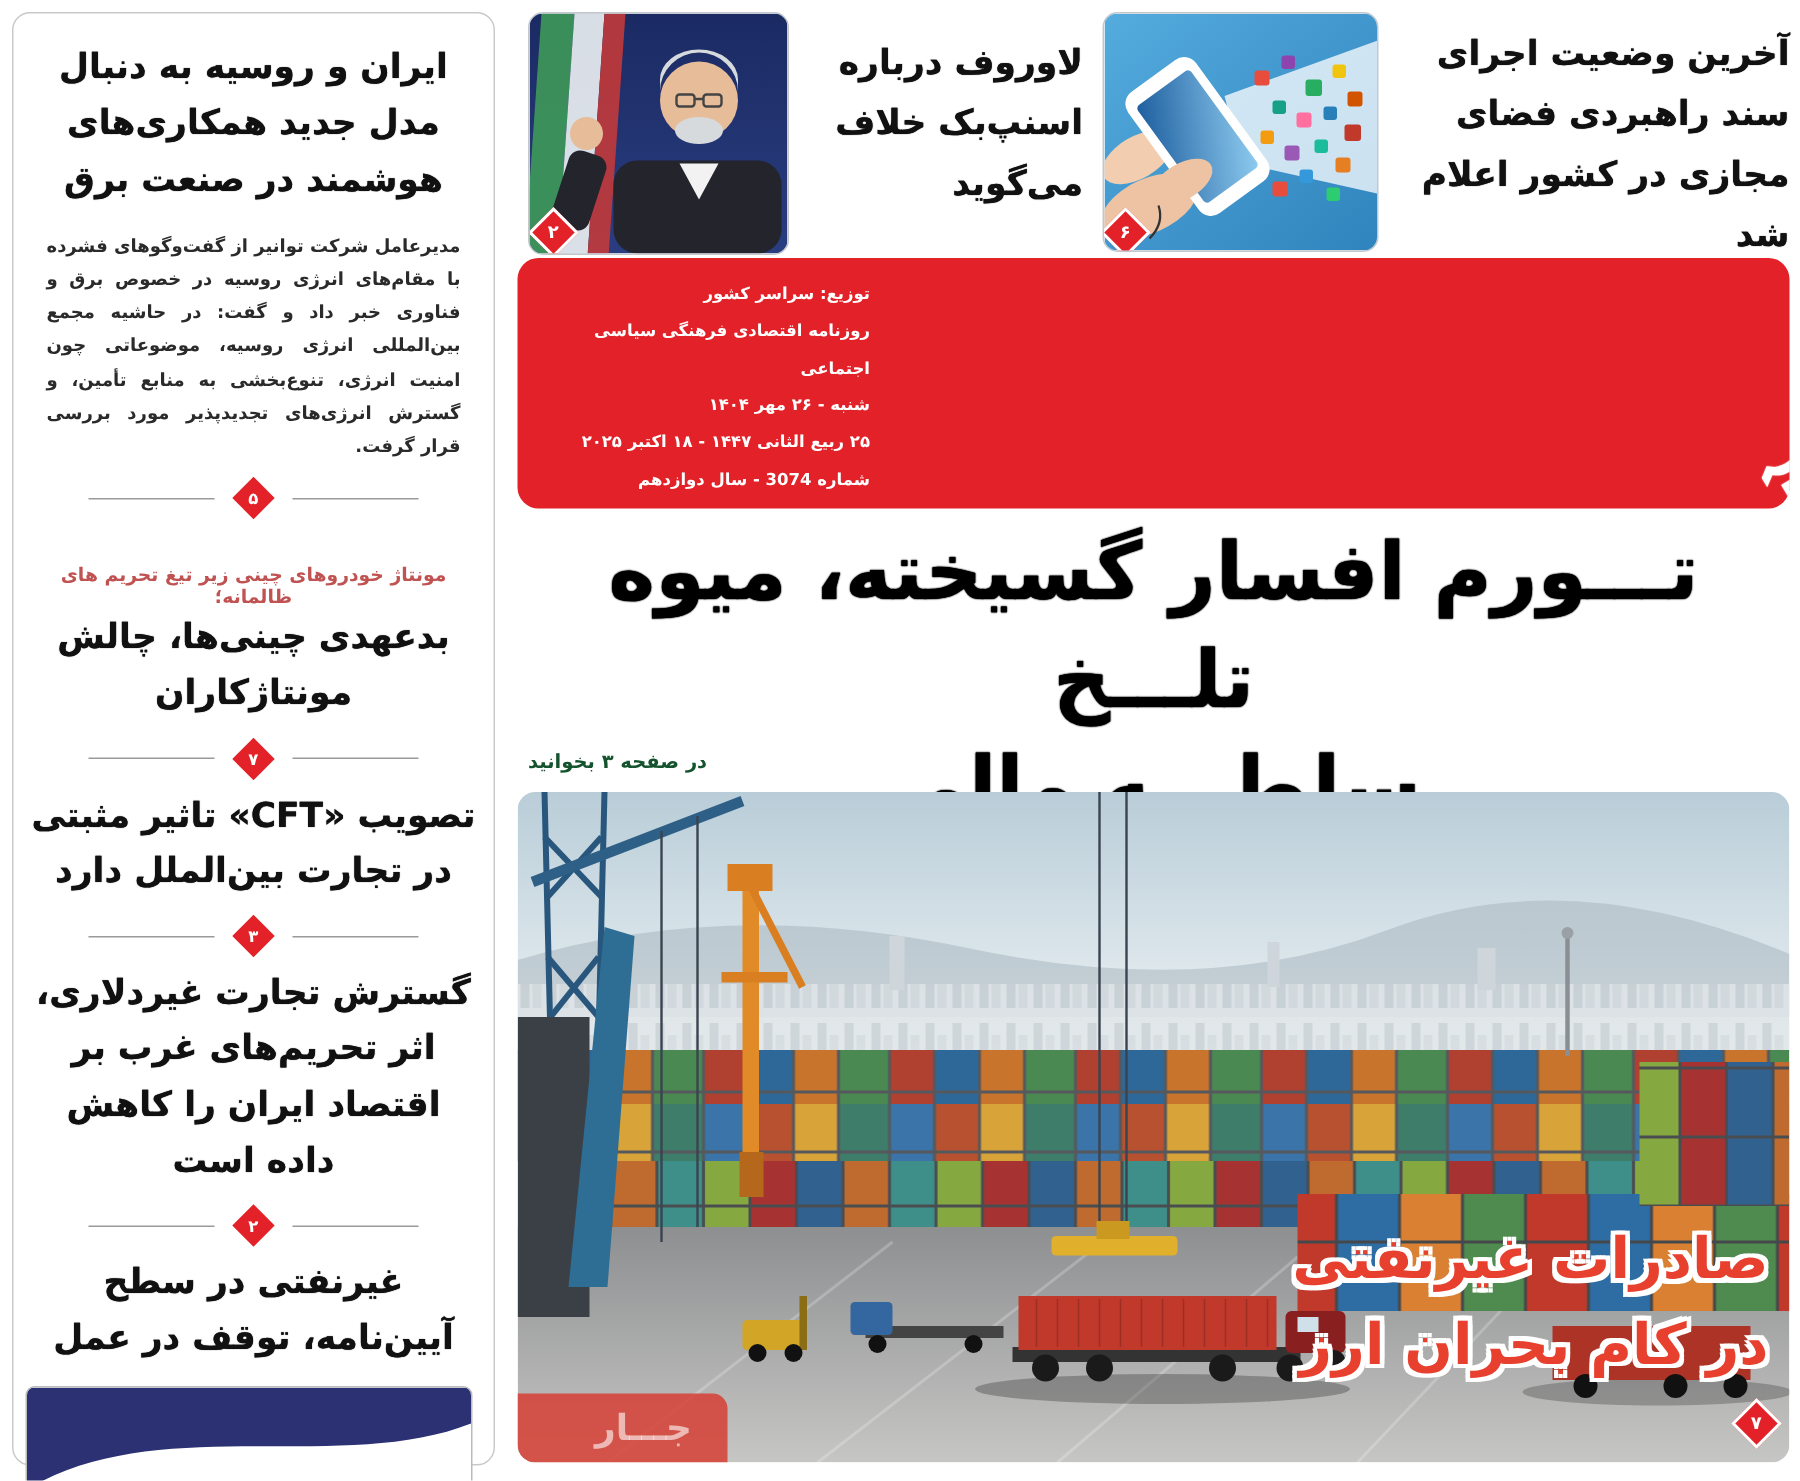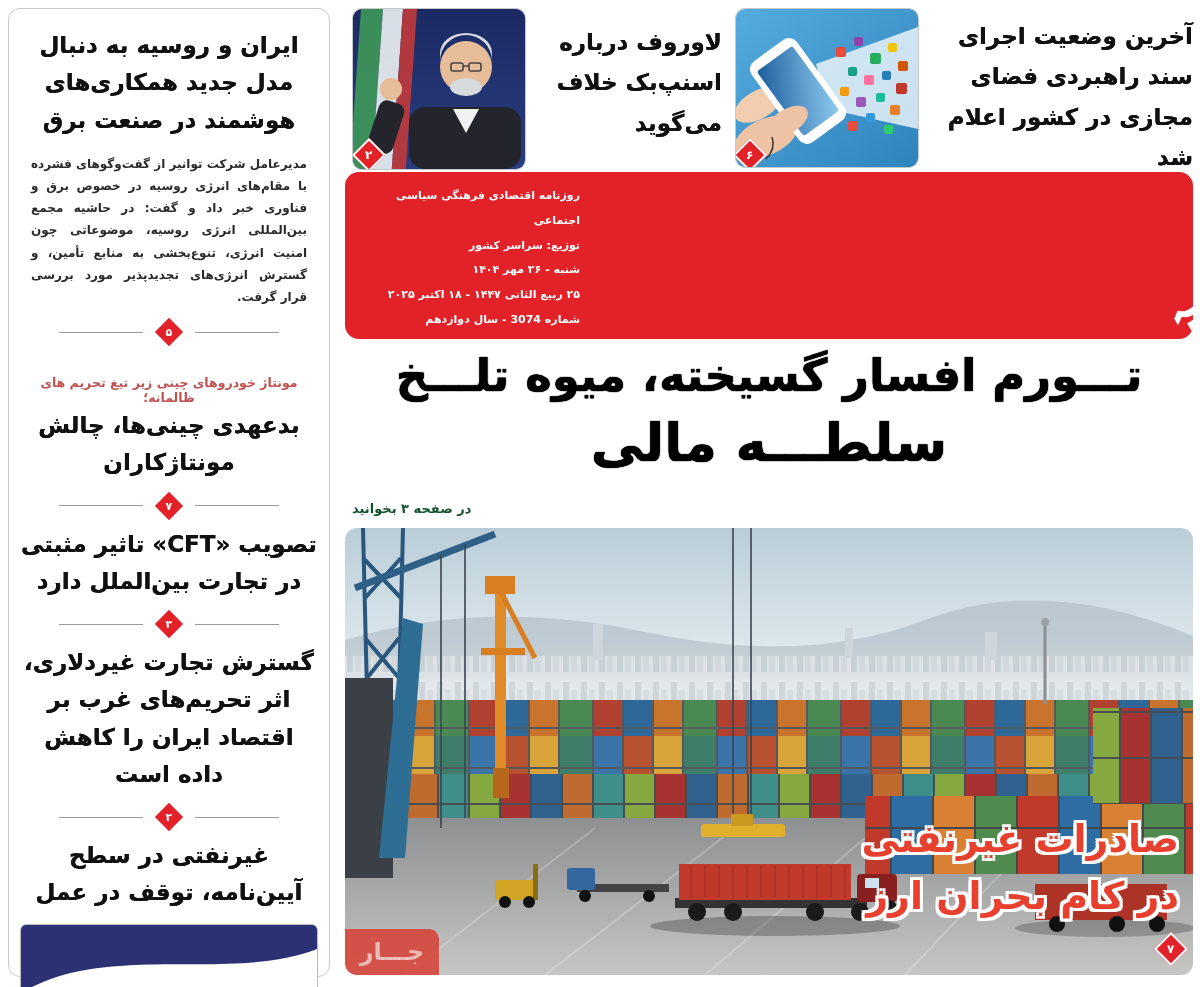--- a/index.html
+++ b/index.html
@@ -2,21 +2,21 @@
 <html lang="fa" dir="rtl"><head>
 <meta charset="utf-8">
 <style>
   html,body{margin:0;padding:0;width:1200px;height:987px;background:#fff;overflow:hidden;
     font-family:"DejaVu Sans",sans-serif;}
   .abs{position:absolute;}
   #page{position:relative;width:1200px;height:987px;background:#fff;direction:rtl;}
 
   
   .sidebar{left:8px;top:8px;width:322px;height:969px;border:1px solid #c9c9c9;border-radius:12px;
-    background:#fff;display:flex;flex-direction:column;align-items:center;box-sizing:border-box;padding:10px 8px 8px;}
+    background:#fff;display:flex;flex-direction:column;align-items:flex-end;box-sizing:border-box;padding:10px 8px 8px;}
   .sb-headline{font-weight:bold;color:#111;text-align:center;font-size:23px;line-height:1.62;
     text-shadow:0 0 .6px #000;margin:0 4px;}
   .sb-body{font-size:12px;font-weight:bold;color:#2a2a2a;text-align:justify;line-height:1.85;
     margin:14px 14px 0;direction:rtl;}
   .sb-kicker{font-size:12.5px;font-weight:bold;color:#c05252;text-align:center;margin:23px 6px 2px;}
   .divider{display:flex;align-items:center;justify-content:center;gap:16px;width:100%;margin:14px 0 10px;}
   .divider .line{height:1px;background:#9a9a9a;width:84px;}
   .diamond{width:20px;height:20px;background:#e32128;transform:rotate(45deg);
     display:flex;align-items:center;justify-content:center;flex:0 0 auto;}
   .diamond span{transform:rotate(-45deg);color:#fff;font-size:11px;font-weight:bold;line-height:1;}
@@ -38,31 +38,31 @@
   
   .masthead{left:345px;top:172px;width:848px;height:167px;background:#e32128;border-radius:14px;
     overflow:hidden;}
   .mh-info{position:absolute;left:20px;top:12px;width:215px;color:#fff;font-size:11px;
     line-height:2.25;text-align:right;font-weight:600;}
   .mh-title{position:absolute;right:-6px;top:128px;transform:rotate(-31deg);transform-origin:right top;
     color:#fff;font-size:84px;font-weight:bold;white-space:nowrap;text-shadow:0 0 1px #fff;}
 
   
   .lead{left:345px;top:346px;width:848px;text-align:center;color:#000;font-weight:bold;}
-  .lead .l1{font-size:45px;line-height:1.35;text-shadow:0 0 1px #000,0 0 1px #000;}
+  .lead .l1{font-size:53px;line-height:1.35;text-shadow:0 0 1px #000,0 0 1px #000;}
   .lead .l2{font-size:53px;line-height:1.35;text-shadow:0 0 1px #000,0 0 1px #000;}
   .read-more{left:352px;top:501px;color:#14532d;font-size:13px;font-weight:bold;}
 
   
   .big-photo{left:345px;top:528px;width:848px;height:447px;border-radius:12px;overflow:hidden;}
   .overlay-head{position:absolute;right:14px;bottom:50px;width:330px;text-align:right;
     font-weight:bold;font-size:38px;line-height:1.5;color:#e8402e;
     text-shadow:-3px -3px 0 #fff,3px -3px 0 #fff,-3px 3px 0 #fff,3px 3px 0 #fff,0 -3px 0 #fff,0 3px 0 #fff,-3px 0 0 #fff,3px 0 0 #fff;}
-  .watermark{position:absolute;left:0;bottom:0;width:94px;height:46px;background:rgba(214,62,52,.85);
-    border-radius:0 10px 0 10px;display:flex;align-items:center;justify-content:center;}
+  .watermark{position:absolute;left:0;bottom:0;width:112px;height:46px;background:rgba(214,62,52,.85);
+    border-radius:0 10px 0 10px;display:flex;align-items:center;justify-content:center;padding-left:28px;}
   .watermark span{color:rgba(255,255,255,.6);font-size:24px;font-weight:bold;letter-spacing:2px;}
 </style>
 </head>
 <body>
 
 <div id="page">
 
   <div class="abs sidebar">
 
     <div class="sb-headline" style="margin-top:8px;">ایران و روسیه به دنبال مدل جدید همکاری‌های هوشمند در صنعت برق</div>
@@ -195,22 +195,22 @@
     <div class="badge" style="inset-inline-end:2px;bottom:0px;">
       <span>۶</span>
       </div>
   </div>
 
   <div class="abs top-headline" style="left:925px;top:16px;width:268px;">آخرین وضعیت اجرای سند راهبردی فضای مجازی در کشور اعلام شد</div>
 
   <div class="abs masthead">
     <div class="mh-title">آفتاب اقتصادی</div>
     <div class="mh-info">
+      <div>توزیع: سراسر کشور</div>
       <div>روزنامه اقتصادی فرهنگی سیاسی اجتماعی</div>
-      <div>توزیع: سراسر کشور</div>
       <div>شنبه - ۲۶ مهر ۱۴۰۴</div>
       <div>۲۵ ربیع الثانی ۱۴۴۷ - ۱۸ اکتبر ۲۰۲۵</div>
       <div>شماره 3074 - سال دوازدهم</div>
       <div>قیمت: ۸۰۰۰ تومان</div>
 
     </div>
   </div>
 
   <div class="abs lead">
     <div class="l1">تـــورم افسار گسیخته، میوه تلـــخ</div>

